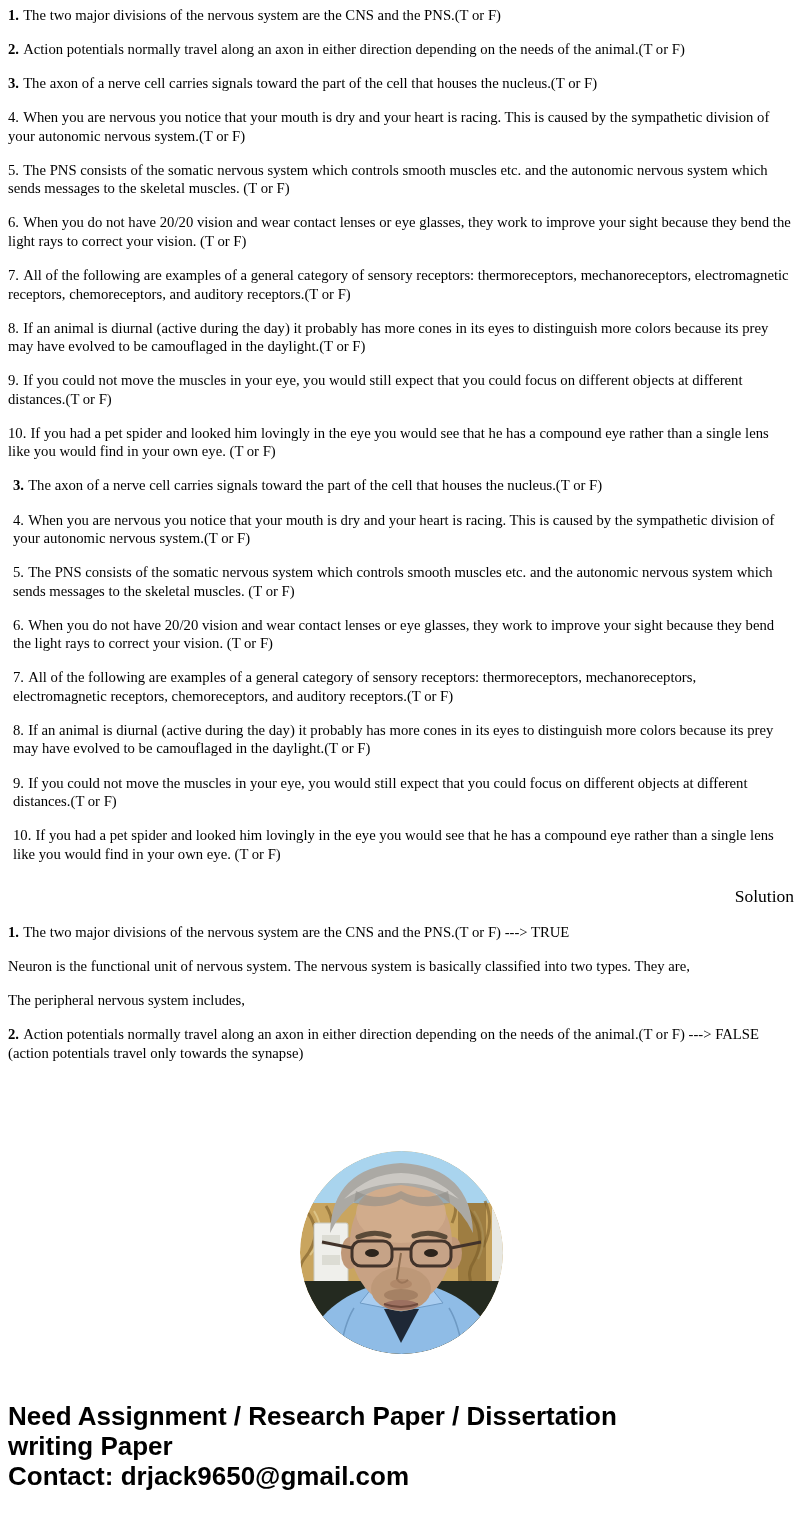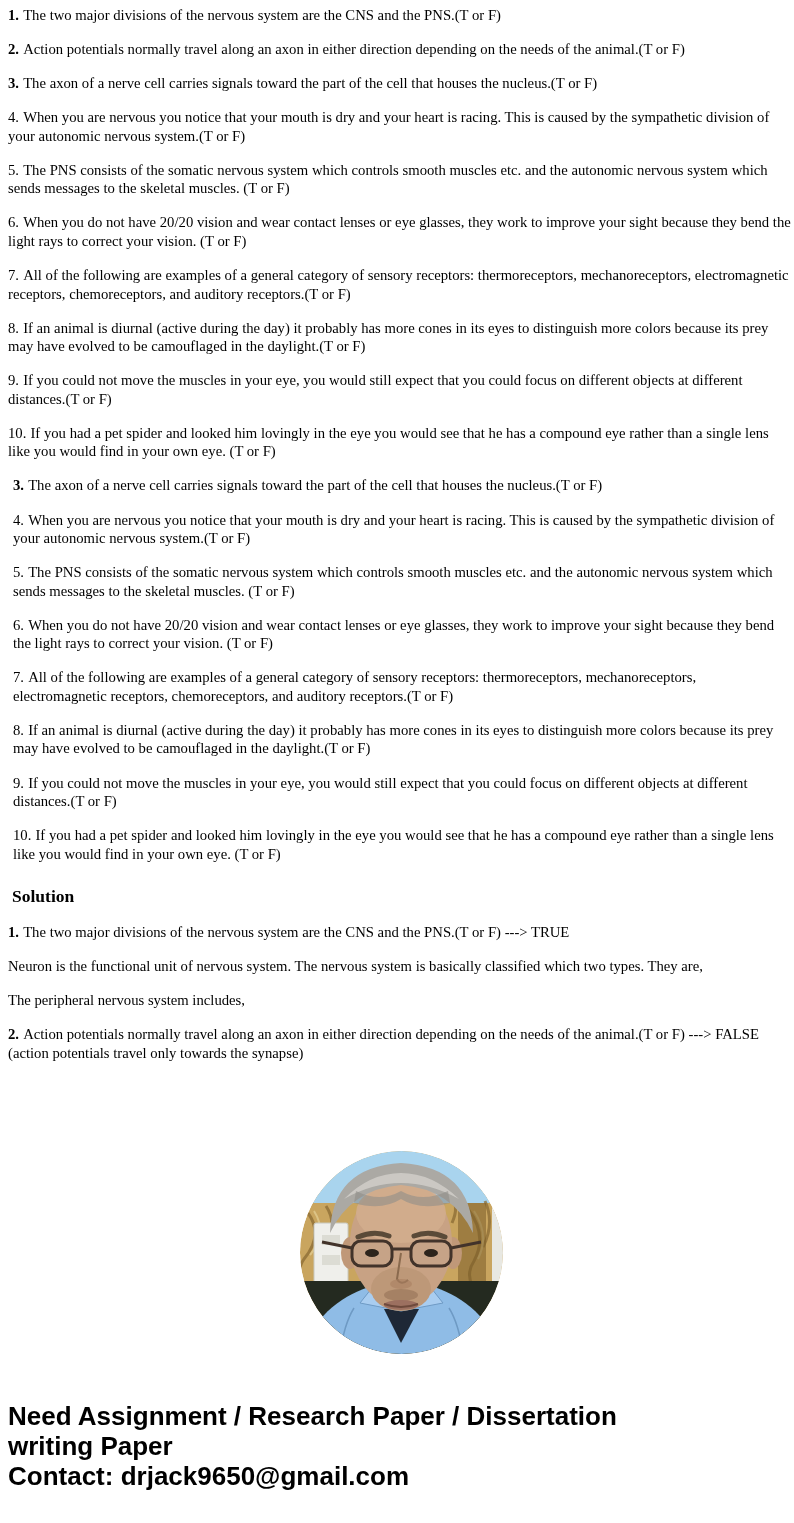--- a/index.html
+++ b/index.html
@@ -15,22 +15,23 @@
     padding:6px 0 0 8px;
     font-size:14.7px;
     line-height:18.5px;
   }
   p.q { margin:0 0 15.6px 0; }
   .set2 { padding-left:5px; padding-right:5px; }
   .qnum { margin-right:0.28em; }
   .qnum.bold { font-weight:bold; }
   h2.solution-heading {
     font-size:17.5px; line-height:22px;
-    font-weight:bold;
-    margin:22px 0 16px 4px;
+    font-weight:normal;
+    margin:22px 0 16px 16px;
+    text-align:right;
   }
   .avatar-wrap {
     width:203px; height:203px;
     margin:89px auto 0 auto;
     border-radius:50%;
     overflow:hidden;
   }
   .avatar-wrap svg { display:block; width:203px; height:203px; }
   .footer {
     margin-top:47px;
@@ -68,21 +69,21 @@
       <p class="q"><span class="qnum">6.</span><span>When you do not have 20/20 vision and wear contact lenses or eye glasses, they work to improve your sight because they bend the light rays to correct your vision. (T or F)</span></p>
       <p class="q"><span class="qnum">7.</span><span>All of the following are examples of a general category of sensory receptors: thermoreceptors, mechanoreceptors, electromagnetic receptors, chemoreceptors, and auditory receptors.(T or F)</span></p>
       <p class="q"><span class="qnum">8.</span><span>If an animal is diurnal (active during the day) it probably has more cones in its eyes to distinguish more colors because its prey may have evolved to be camouflaged in the daylight.(T or F)</span></p>
       <p class="q"><span class="qnum">9.</span><span>If you could not move the muscles in your eye, you would still expect that you could focus on different objects at different distances.(T or F)</span></p>
       <p class="q"><span class="qnum">10.</span><span>If you had a pet spider and looked him lovingly in the eye you would see that he has a compound eye rather than a single lens like you would find in your own eye. (T or F)</span></p>
     </div>
 
     <div>
       <h2 class="solution-heading">Solution</h2>
       <p class="q"><span class="qnum bold">1.</span><span>The two major divisions of the nervous system are the CNS and the PNS.(T or F) ---&gt; TRUE</span></p>
-      <p class="q">Neuron is the functional unit of nervous system. The nervous system is basically classified which two types. They are,</p>
+      <p class="q">Neuron is the functional unit of nervous system. The nervous system is basically classified into two types. They are,</p>
       <p class="q">The peripheral nervous system includes,</p>
       <p class="q"><span class="qnum bold">2.</span><span>Action potentials normally travel along an axon in either direction depending on the needs of the animal.(T or F) ---&gt; FALSE (action potentials travel only towards the synapse)</span></p>
     </div>
 
     <div class="avatar-wrap">
       <svg viewBox="0 0 203 203" xmlns="http://www.w3.org/2000/svg">
         <defs>
           <clipPath id="circ">
               <circle cx="101.5" cy="101.5" r="101.5"></circle>
             </clipPath>

